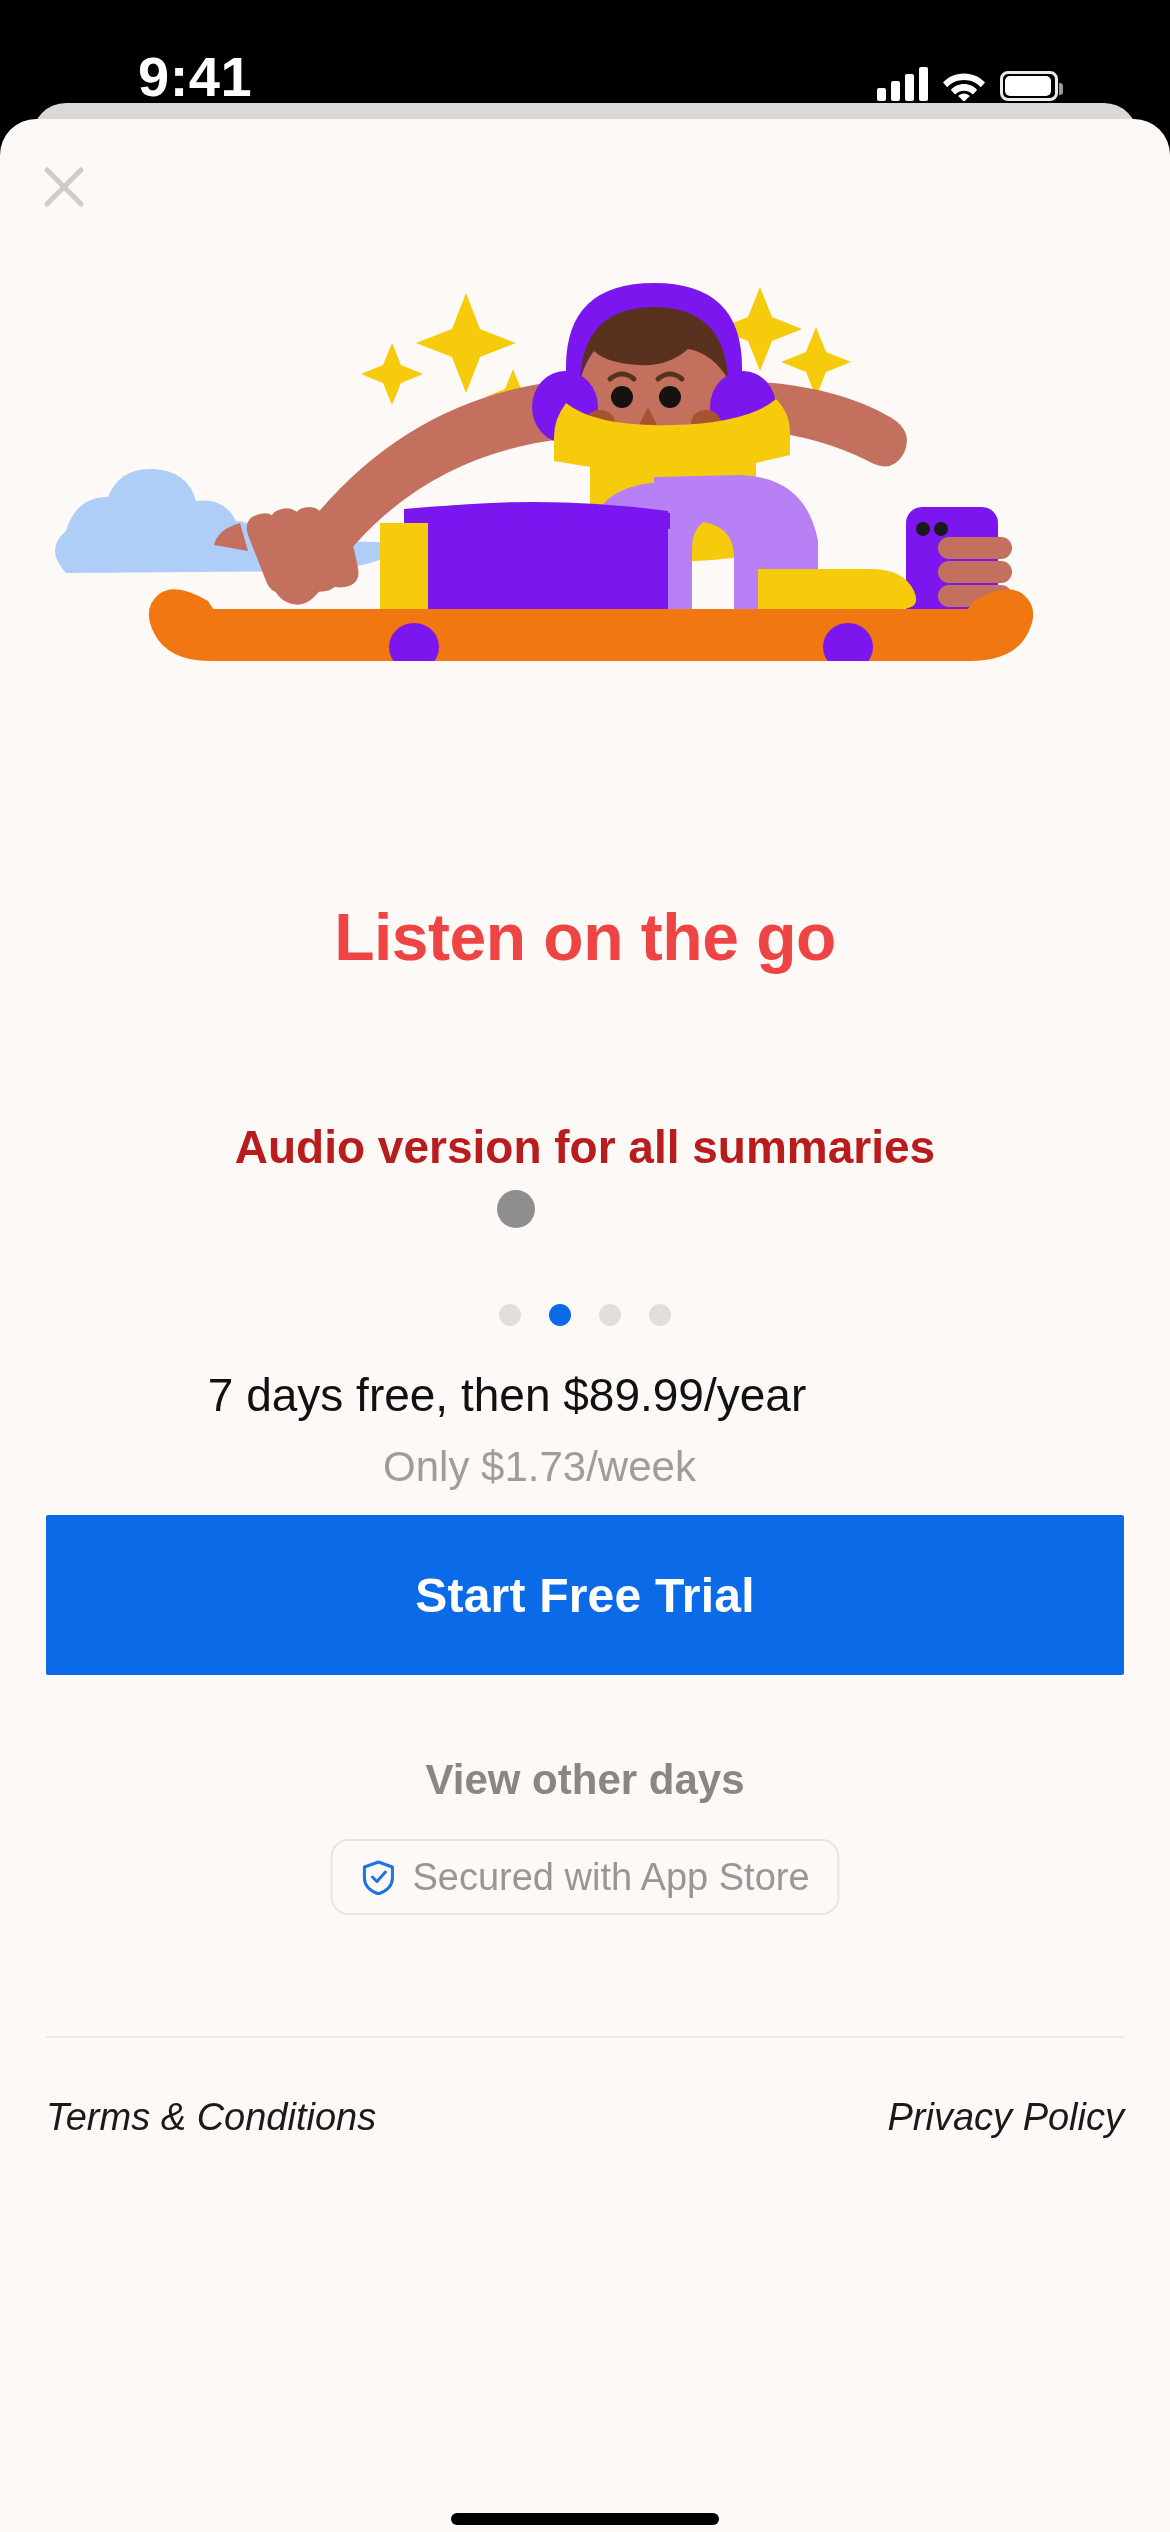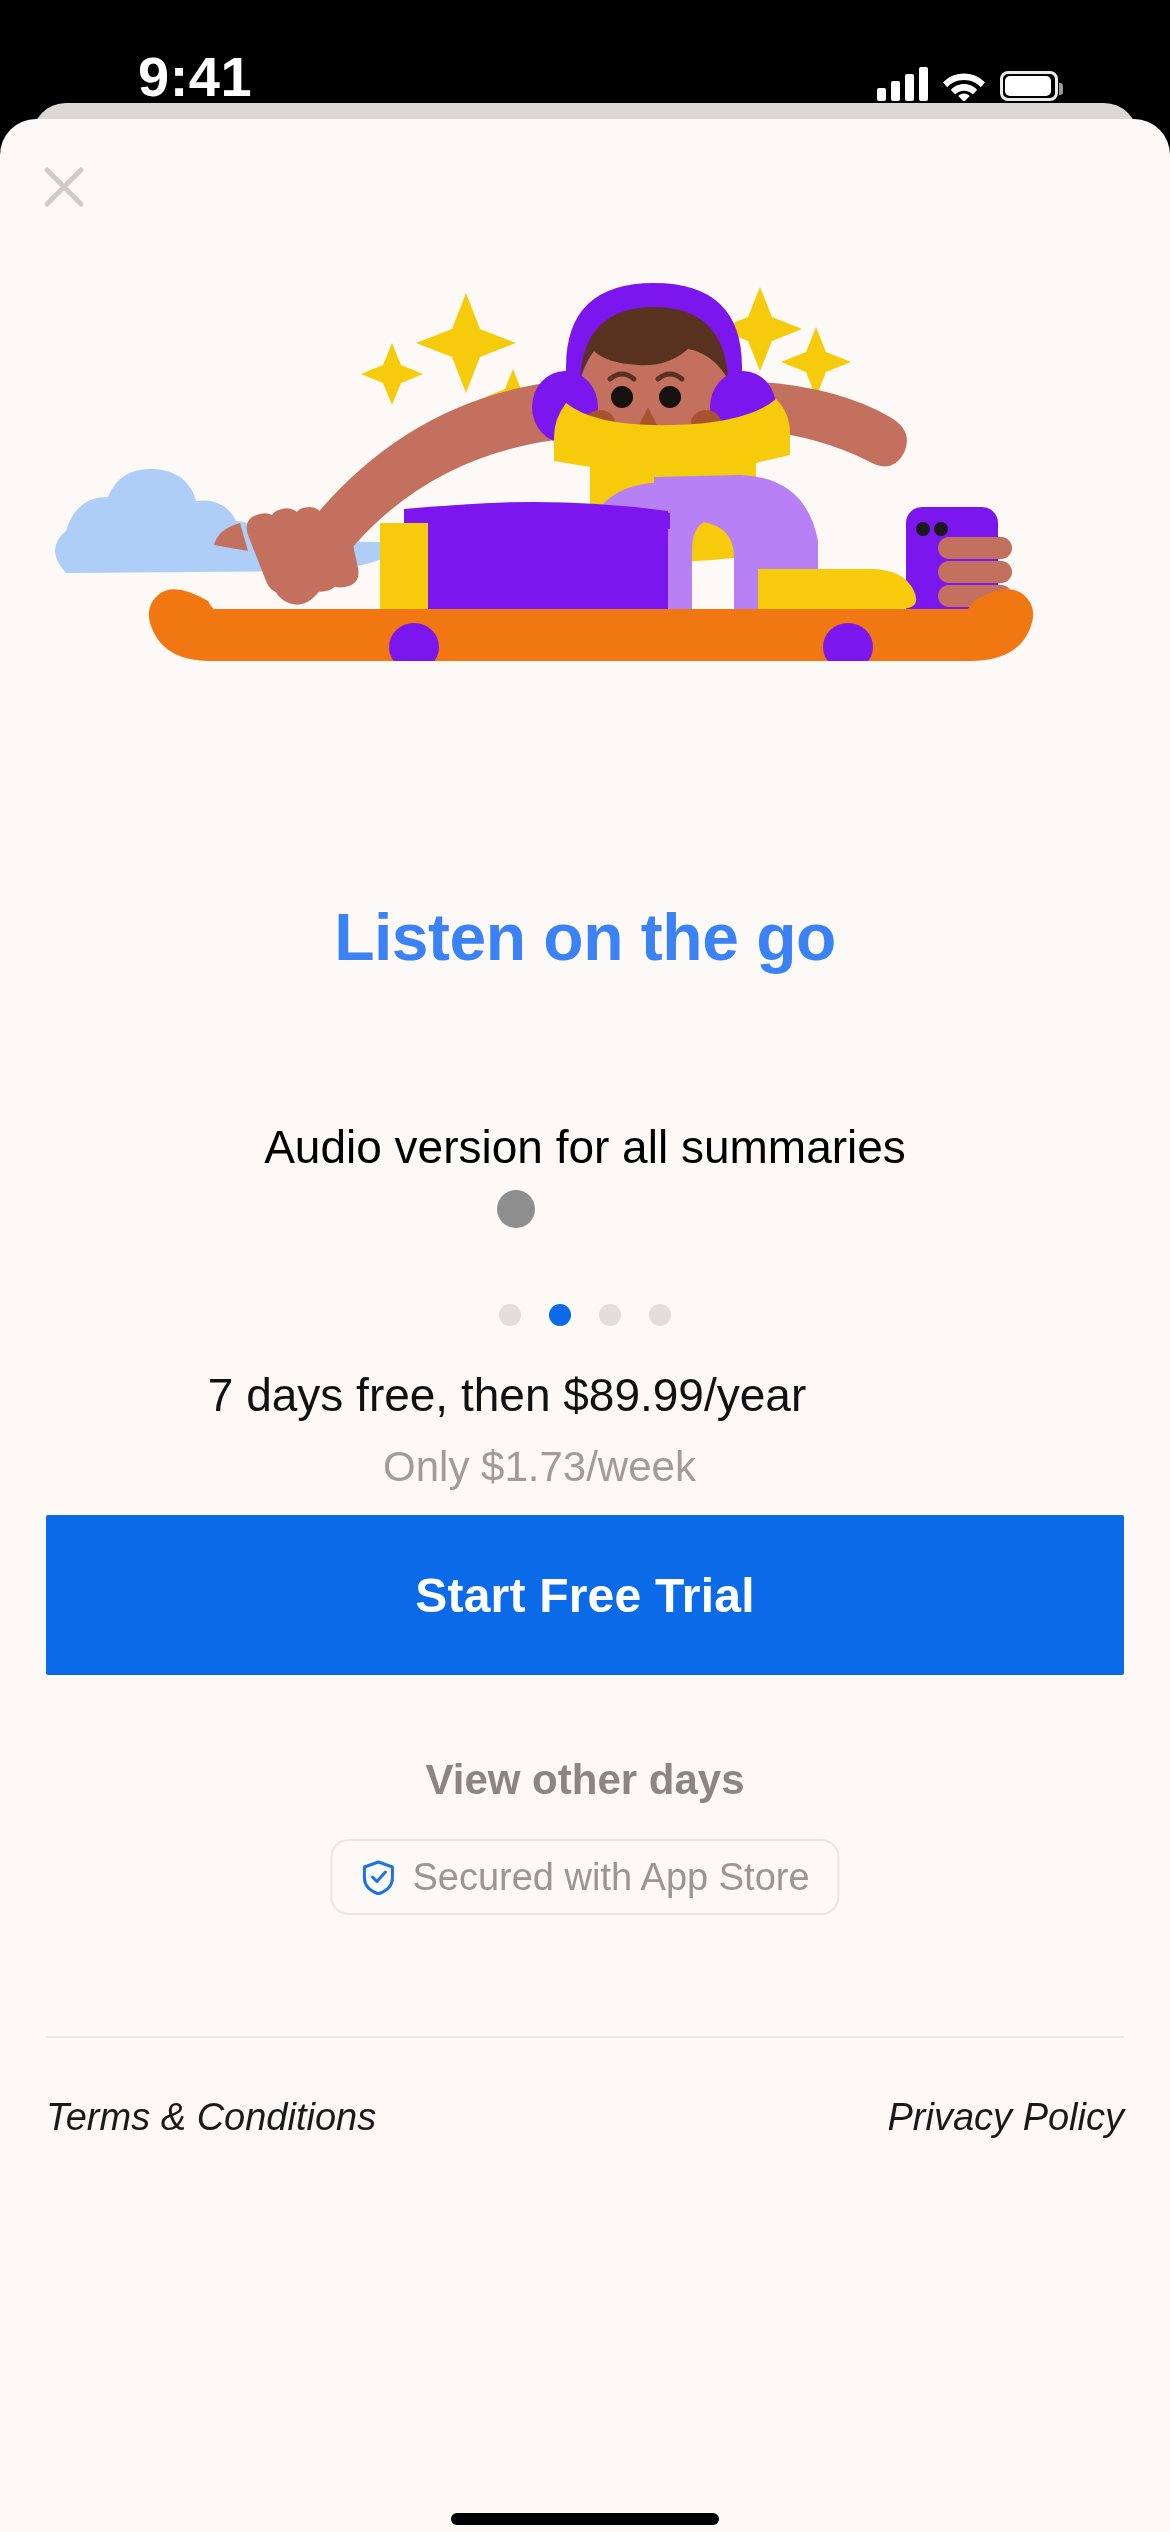--- a/index.html
+++ b/index.html
@@ -130,32 +130,32 @@
   .illustration svg { width: 1170px; height: 530px; display: block; }
 
   
   .headline {
     position: absolute;
     left: 0; top: 780px;
     width: 1170px;
     text-align: center;
     font-size: 66px;
     font-weight: bold;
-    color: #3b82f6;
+    color: #ef4444;
     letter-spacing: -0.5px;
     line-height: 76px;
   }
   .subhead {
     position: absolute;
     left: 0; top: 1000px;
     width: 1170px;
     text-align: center;
     font-size: 46px;
-    font-weight: 400;
-    color: #000000;
+    font-weight: 700;
+    color: #b91c1c;
     line-height: 56px;
   }
   .gray-dot {
     position: absolute;
     left: 497px;
     top: 1071px;
     width: 38px;
     height: 38px;
     border-radius: 50%;
     background: #8e8e8e;

